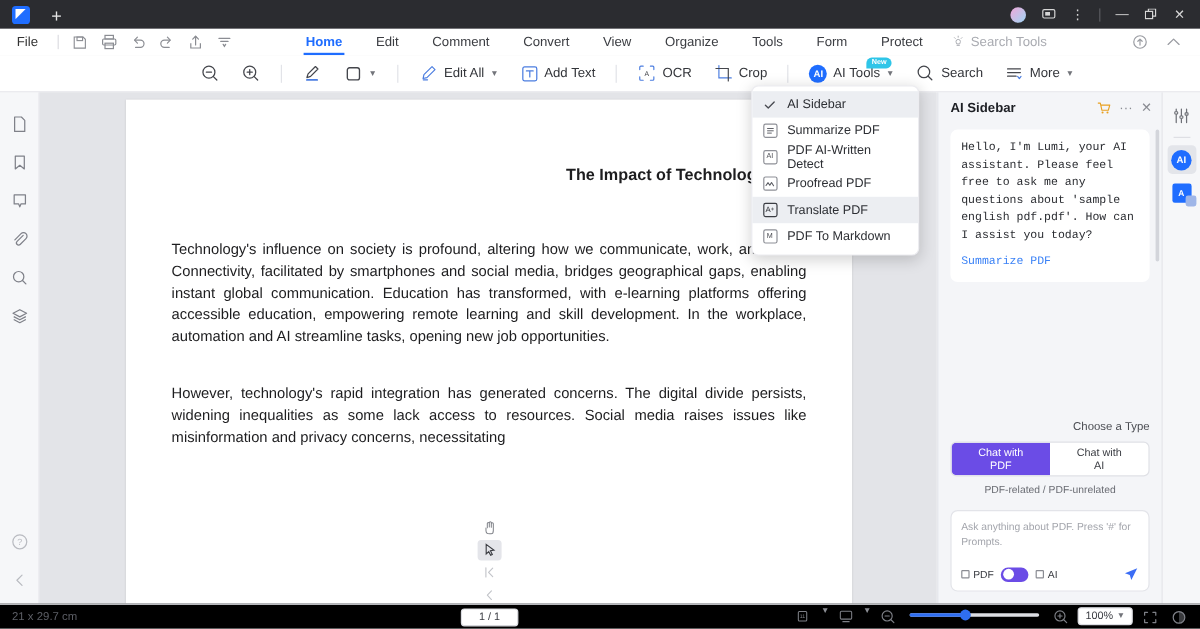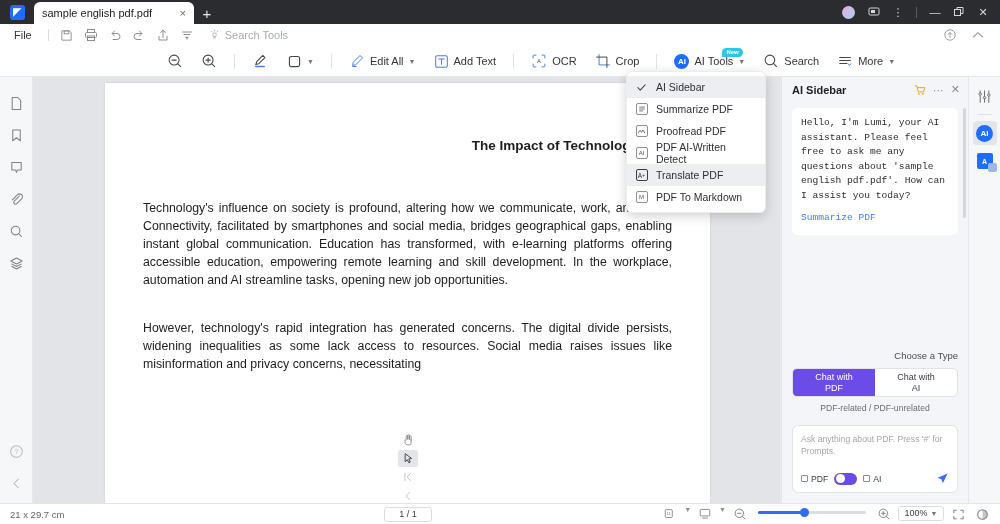--- a/index.html
+++ b/index.html
@@ -227,21 +227,21 @@
   }
   .rr-ab::after {
     content: ''; position: absolute; right: -4px; bottom: -3px; width: 9px; height: 9px;
     background: #9fb6e8; border-radius: 2px;
   }
   .rr-divider { width: 14px; height: 1px; background: #dedfe4; margin: 2px 0; }
 
   
   .statusbar {
     position: absolute; left: 0; top: 503px; width: 1000px; height: 21px;
-    background: #ffffff; border-top: 1px solid #e4e5ea;
+    background: #000000; border-top: 1px solid #e4e5ea;
     display: flex; align-items: center; font-size: 9.5px; color: #5d5f66;
   }
   .sb-dim { padding-left: 10px; }
   .sb-center { position: absolute; left: 380px; display: flex; align-items: center; gap: 2px; flex-direction: column; }
   .sb-right { position: absolute; right: 8px; display: flex; align-items: flex-start; gap: 4px; }
   .st-ico {
     width: 20px; height: 17px; display: flex; align-items: center; justify-content: center;
     color: #7e8087; cursor: pointer; border-radius: 3px;
   }
   .st-ico.sel { background: #e4e5ea; color: #3a3c42; }
@@ -266,24 +266,20 @@
 <body>
 
 <div class="app">
 
   <div class="titlebar">
     <div class="logo-box">
       <div class="logo">
           <span>◤</span>
         </div>
     </div>
-    <div class="tab">
-      <span class="tab-title">sample english pdf.pdf</span>
-      <span class="tab-close">×</span>
-    </div>
     <div class="newtab">+</div>
     <div class="tb-right">
       <div class="avatar"></div>
       <div class="tb-ico">
         <svg width="12" height="12" viewBox="0 0 12 12">
             <rect x="1" y="2" width="10" height="7" rx="1.2" fill="none" stroke="currentColor" stroke-width="1"></rect>
             <rect x="3" y="4" width="4" height="3" fill="currentColor"></rect>
           </svg>
       </div>
       <div class="tb-ico">⋮</div>
@@ -333,20 +329,31 @@
           <path d="M4.6 4.6L7 2.2l2.4 2.4" fill="none" stroke="currentColor" stroke-width="1" stroke-linecap="round" stroke-linejoin="round"></path>
           <path d="M3 8v4h8V8" fill="none" stroke="currentColor" stroke-width="1"></path>
         </svg>
     </div>
     <div class="qico">
       <svg width="14" height="14" viewBox="0 0 14 14">
           <path d="M2.5 4h9M4 6.5h6M6 9l1 1.6L8 9" fill="none" stroke="currentColor" stroke-width="1.1" stroke-linecap="round"></path>
         </svg>
     </div>
 
+    <div class="ribbon-tabs">
+      <div class="rtab active">Home</div>
+      <div class="rtab">Edit</div>
+      <div class="rtab">Comment</div>
+      <div class="rtab">Convert</div>
+      <div class="rtab">View</div>
+      <div class="rtab">Organize</div>
+      <div class="rtab">Tools</div>
+      <div class="rtab">Form</div>
+      <div class="rtab">Protect</div>
+    </div>
 
     <div class="search-tools">
       <span>
         <svg width="11" height="11" viewBox="0 0 12 12">
             <path d="M6 1.2v1M2.6 2.6l.7.7M9.4 2.6l-.7.7" stroke="currentColor" stroke-width="0.9" stroke-linecap="round" fill="none"></path>
             <path d="M4 6.2a2 2 0 114 0c0 1-.6 1.3-.7 2.1H4.7C4.6 7.5 4 7.2 4 6.2z" fill="none" stroke="currentColor" stroke-width="0.9"></path>
             <path d="M4.9 9.6h2.2" stroke="currentColor" stroke-width="0.9" stroke-linecap="round"></path>
           </svg>
       </span>
       <span>Search Tools</span>
@@ -522,33 +529,33 @@
         <span class="dd-box">
           <svg width="8" height="8" viewBox="0 0 10 10">
               <path d="M2 2.6h6M2 5h6M2 7.4h4" stroke="#5a5c63" stroke-width="1" stroke-linecap="round"></path>
             </svg>
         </span>
       </span>
       <span>Summarize PDF</span>
     </div>
     <div class="dd-item">
       <span class="dd-ico">
+        <span class="dd-box">AI</span>
+      </span>
+      <span>PDF AI-Written Detect</span>
+    </div>
+    <div class="dd-item">
+      <span class="dd-ico">
         <span class="dd-box">
           <svg width="9" height="9" viewBox="0 0 10 10">
               <path d="M1.5 6.2L3.4 3.6 5 6l1.6-2.6 1.9 3" fill="none" stroke="#5a5c63" stroke-width="1" stroke-linecap="round" stroke-linejoin="round"></path>
             </svg>
         </span>
       </span>
       <span>Proofread PDF</span>
-    </div>
-    <div class="dd-item">
-      <span class="dd-ico">
-        <span class="dd-box">AI</span>
-      </span>
-      <span>PDF AI-Written Detect</span>
     </div>
     <div class="dd-item hl">
       <span class="dd-ico">
         <span class="dd-box" style="border-color:#3a3c42;color:#2b2d33;font-size:6.5px;">A<sup style="font-size:5px;">+</sup></span>
       </span>
       <span>Translate PDF</span>
     </div>
     <div class="dd-item">
       <span class="dd-ico">
         <span class="dd-box">M</span>

